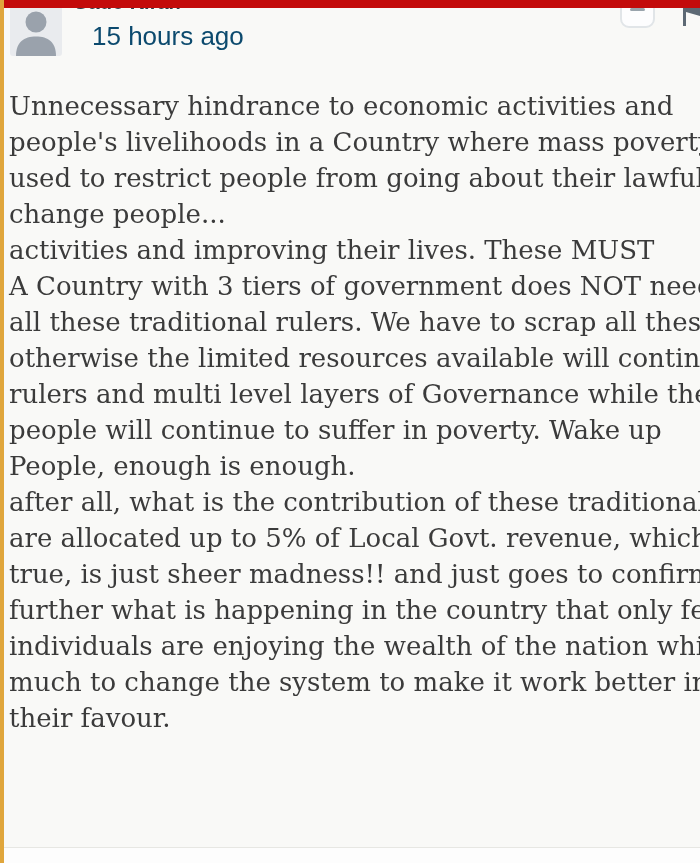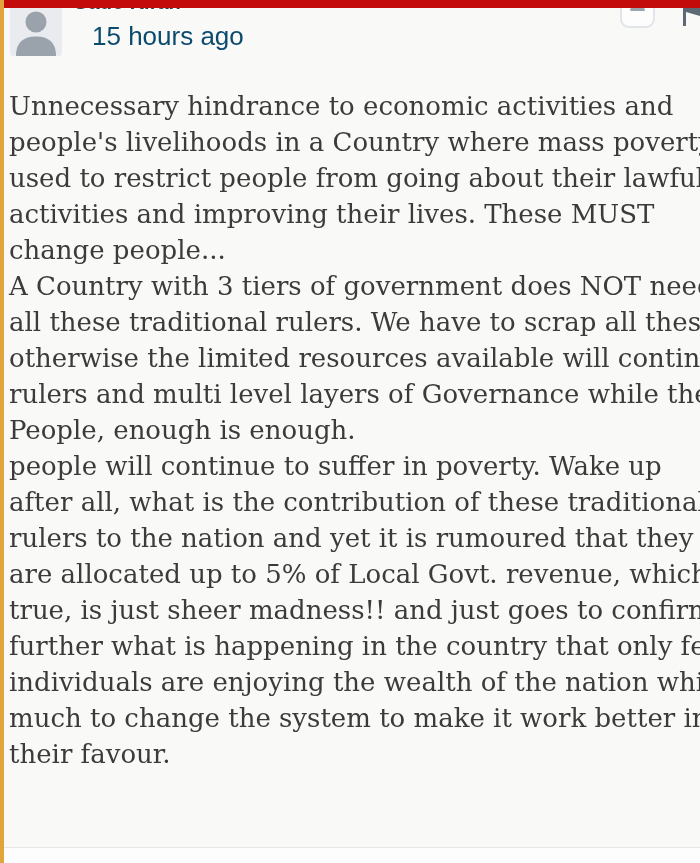--- a/index.html
+++ b/index.html
@@ -131,30 +131,29 @@
       <rect x="1" y="0" width="3" height="26" fill="#5d6974"></rect>
       <path d="M4 1 L18 5 L18 16 L4 12 Z" fill="#5d6974"></path>
     </svg>
   </span>
 </div>
 
 <div class="comment-body">
     <div class="comment-line">Unnecessary hindrance to economic activities and</div>
     <div class="comment-line">people's livelihoods in a Country where mass poverty</div>
     <div class="comment-line">used to restrict people from going about their lawful</div>
+    <div class="comment-line">change people...</div>
     <div class="comment-line">activities and improving their lives. These MUST</div>
-    <div class="comment-line">change people...</div>
     <div class="comment-line">A Country with 3 tiers of government does NOT need</div>
     <div class="comment-line">all these traditional rulers. We have to scrap all these,</div>
     <div class="comment-line">otherwise the limited resources available will continue</div>
     <div class="comment-line">rulers and multi level layers of Governance while the</div>
+    <div class="comment-line">people will continue to suffer in poverty. Wake up</div>
     <div class="comment-line">People, enough is enough.</div>
-    <div class="comment-line">people will continue to suffer in poverty. Wake up</div>
     <div class="comment-line">after all, what is the contribution of these traditional</div>
-    <div class="comment-line">rulers to the nation and yet it is rumoured that they</div>
     <div class="comment-line">are allocated up to 5% of Local Govt. revenue, which if</div>
     <div class="comment-line">true, is just sheer madness!! and just goes to confirm</div>
     <div class="comment-line">further what is happening in the country that only few</div>
     <div class="comment-line">individuals are enjoying the wealth of the nation while</div>
     <div class="comment-line">much to change the system to make it work better in</div>
     <div class="comment-line">their favour.</div>
   </div>
 
 <div class="divider"></div>
 <div class="next-card"></div>

